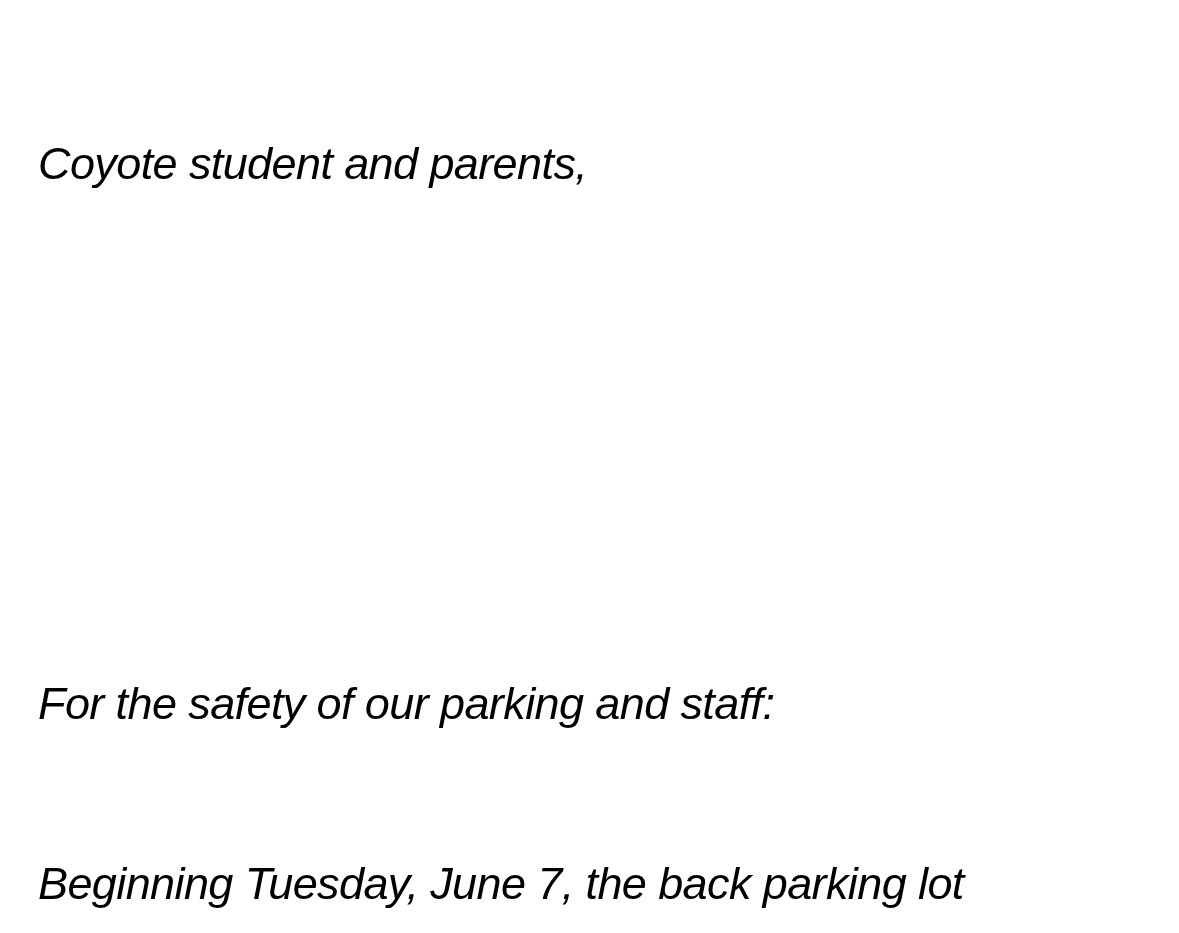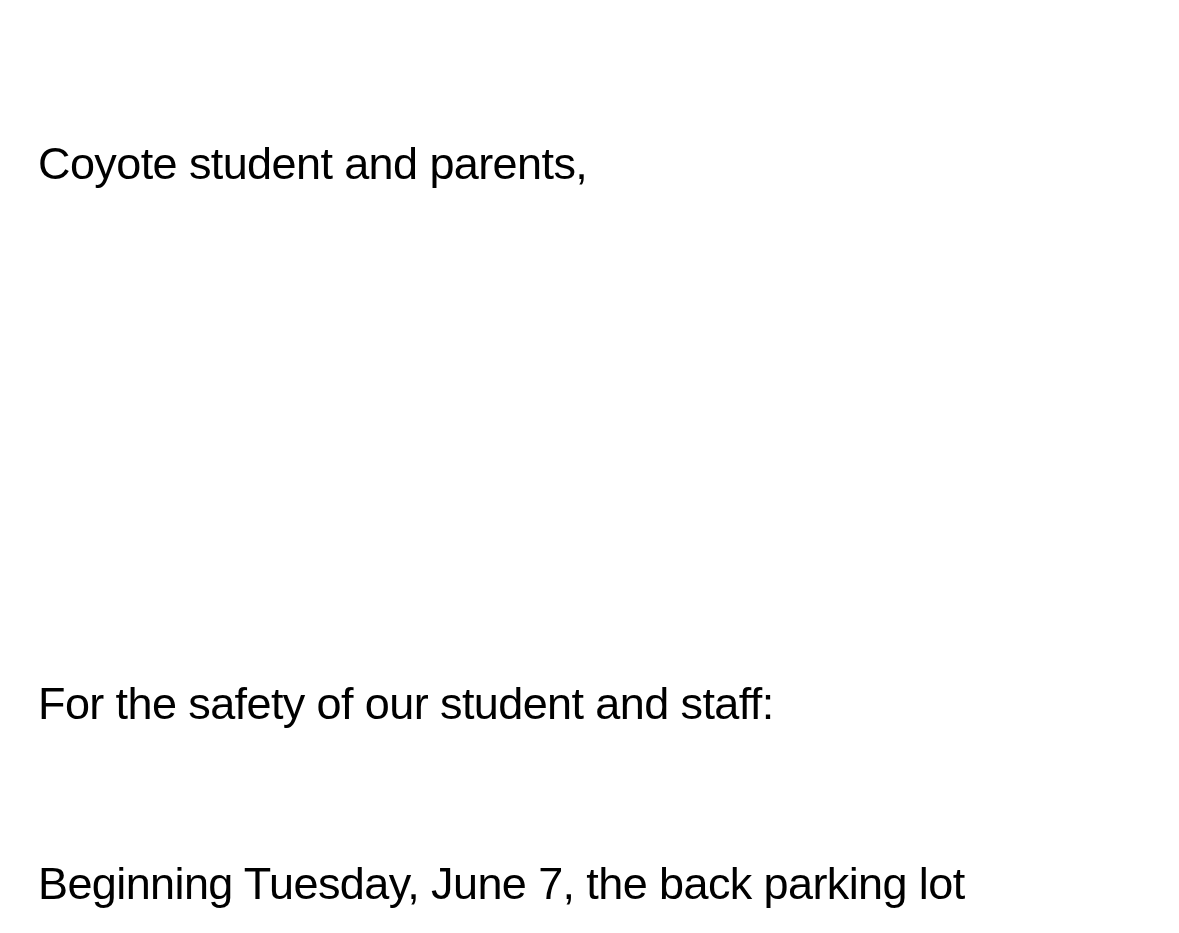--- a/index.html
+++ b/index.html
@@ -21,35 +21,36 @@
       font-family: "Liberation Sans", sans-serif;
       font-size: 45px;
       line-height: 60px;
       color: #000000;
       letter-spacing: -0.6px;
       white-space: pre;
     }
     .line {
       display: block;
       height: 60px;
+      font-style: italic;
     }
     .blank {
       display: block;
       height: 60px;
     }
   </style>
 </head>
 <body>
 
 <div class="doc">
   <span class="line">Coyote student and parents,</span>
   <span class="blank"></span>
 
   <div>
-    <span class="line">For the safety of our student and staff:</span>
+    <span class="line">For the safety of our parking and staff:</span>
     <span class="line">Beginning Tuesday, June 7, the back parking lot</span>
     
     
   </div>
   
 
   
   
 
   

